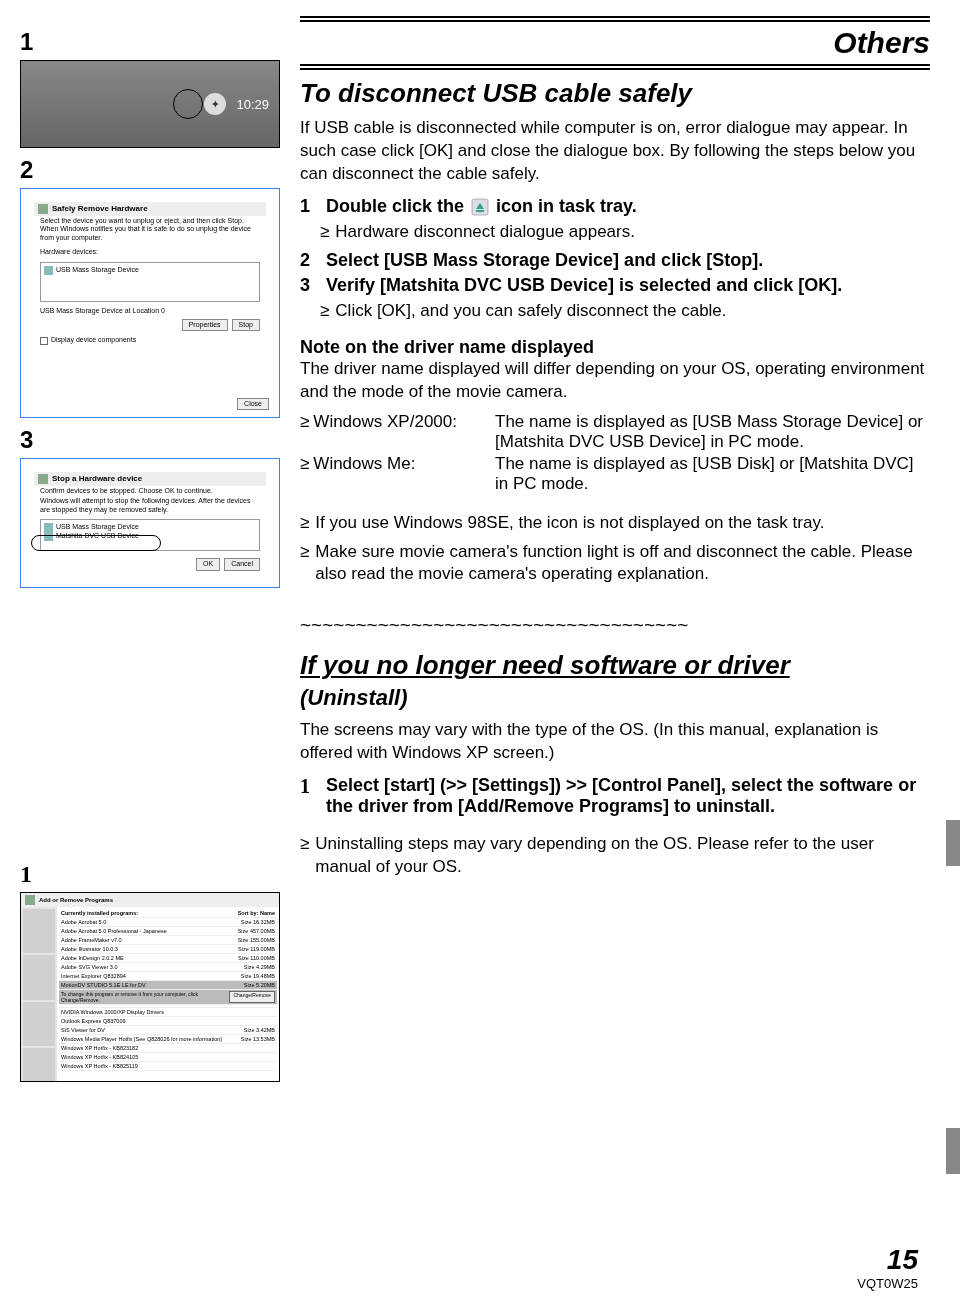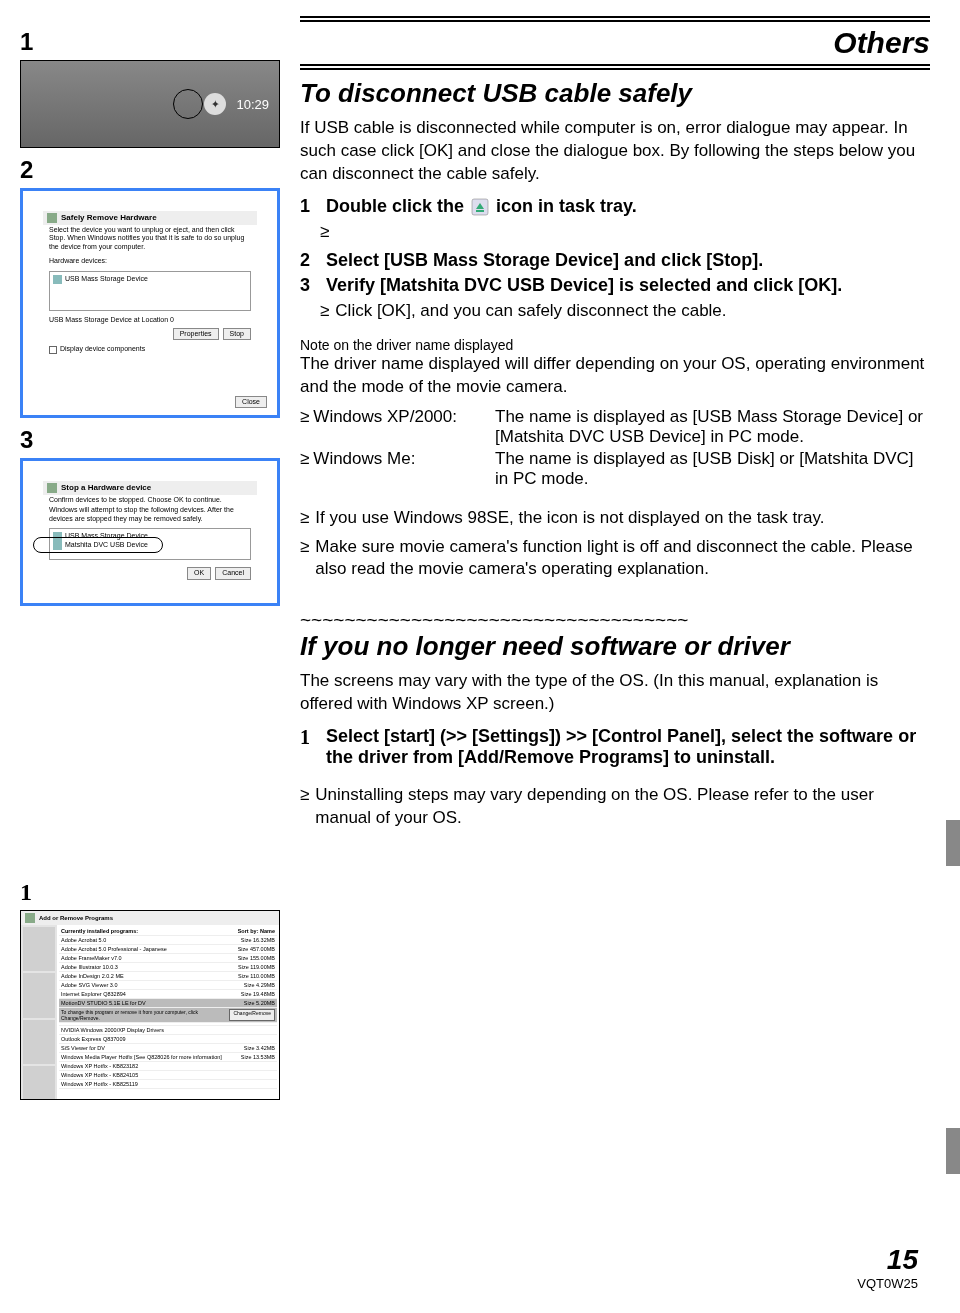--- a/index.html
+++ b/index.html
@@ -45,23 +45,23 @@
     padding-right: 10px;
     color: #fff;
     font-size: 13px;
     gap: 10px;
   }
   .thumb-taskbar-icon {
     width: 22px; height: 22px; background: #ddd; border-radius: 50%;
     display:flex;align-items:center;justify-content:center;font-size:11px;color:#333;
   }
   .thumb-box2 {
-    border: 3px solid #3b82f6;
+    border: 1px solid #3b82f6;
     background: #fff;
-    padding: 20px;
+    padding: 13px;
     font-size: 7px;
     line-height: 1.2;
   }
   .win-title {
     background: #eee;
     padding: 2px 4px;
     display: flex;
     align-items: center;
     gap: 4px;
     font-weight: bold;
@@ -124,21 +124,21 @@
   .inline-icon {
     display:inline-block; vertical-align:middle;
     width:18px;height:18px;
     margin: 0 2px;
     position:relative;
   }
   .inline-icon svg { width:100%; height:100%; }
   .bullet-row { display:flex; gap:6px; margin: 2px 0 6px 20px; font-size:17px; line-height:1.35;}
   .bullet-row .dot { font-size:17px; }
   .bullet-row-top { display:flex; gap:6px; margin: 2px 0 6px 0; font-size:17px; line-height:1.35;}
-  .note-heading { font-weight:normal; font-size:14px; margin-top:14px; }
+  .note-heading { font-weight:bold; font-size:18px; margin-top:14px; }
   .os-row { display:flex; margin:2px 0; font-size:17px; }
   .os-label { width:195px; }
   .os-label .dot { margin-right:4px;}
   .os-desc { flex:1; }
   .wave-divider {
     font-size: 19px;
     letter-spacing: 0px;
     margin-top: 28px;
     white-space: nowrap;
     overflow: hidden;
@@ -355,20 +355,21 @@
               <rect x="1" y="1" width="16" height="16" rx="2" fill="#dde" stroke="#777" stroke-width="0.5"></rect>
               <path d="M5 11 L9 5 L13 11 Z" fill="#3a7"></path>
               <rect x="5" y="12" width="8" height="2" fill="#3a7"></rect>
             </svg>
         </span>
         <span> icon in task tray.</span>
       </div>
     </div>
     <div class="bullet-row">
         <span class="dot">≥</span>
+        <span>Hardware disconnect dialogue appears.</span>
       </div>
 
     <div class="step-row">
       <div class="step-num">2</div>
       <div class="step-text">Select [USB Mass Storage Device] and click [Stop].</div>
     </div>
 
     <div class="step-row">
       <div class="step-num">3</div>
       <div class="step-text">Verify [Matshita DVC USB Device] is selected and click [OK].</div>
@@ -394,21 +395,22 @@
     <div class="bullet-row-top">
         <span class="dot">≥</span>
         <span>If you use Windows 98SE, the icon is not displayed on the task tray.</span>
       </div>
     <div class="bullet-row-top">
         <span class="dot">≥</span>
         <span>Make sure movie camera's function light is off and disconnect the cable. Please also read the movie camera's operating explanation.</span>
       </div>
 
     <div class="wave-divider">~~~~~~~~~~~~~~~~~~~~~~~~~~~~~~~~~~~</div>
-    <div class="subheading" style="margin-top:0;">If you no longer need software or driver</div>
+    <div class="subheading" style="margin-top:14px;text-decoration:underline;">If you no longer need software or driver</div>
+    <div class="uninstall-sub">(Uninstall)</div>
     <div class="body-text">The screens may vary with the type of the OS. (In this manual, explanation is offered with Windows XP screen.)</div>
 
     <div class="step-row">
       <div class="step-num" style="font-family:'Times New Roman',serif;font-size:20px;">1</div>
       <div class="step-text">Select [start] (&gt;&gt; [Settings]) &gt;&gt; [Control Panel], select the software or the driver from [Add/Remove Programs] to uninstall.</div>
     </div>
 
     <div style="height:10px;"></div>
     <div class="bullet-row-top">
         <span class="dot">≥</span>

